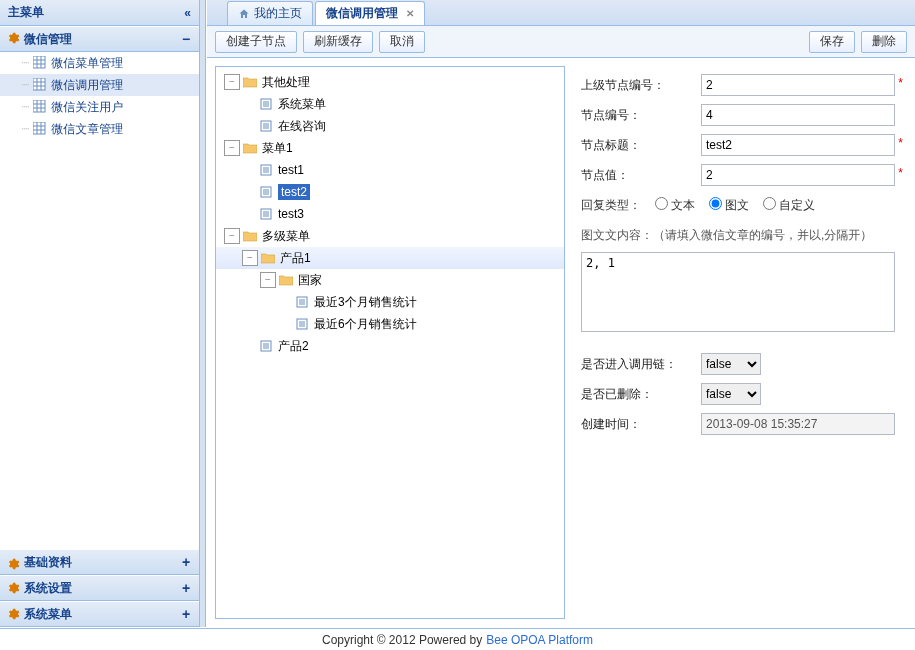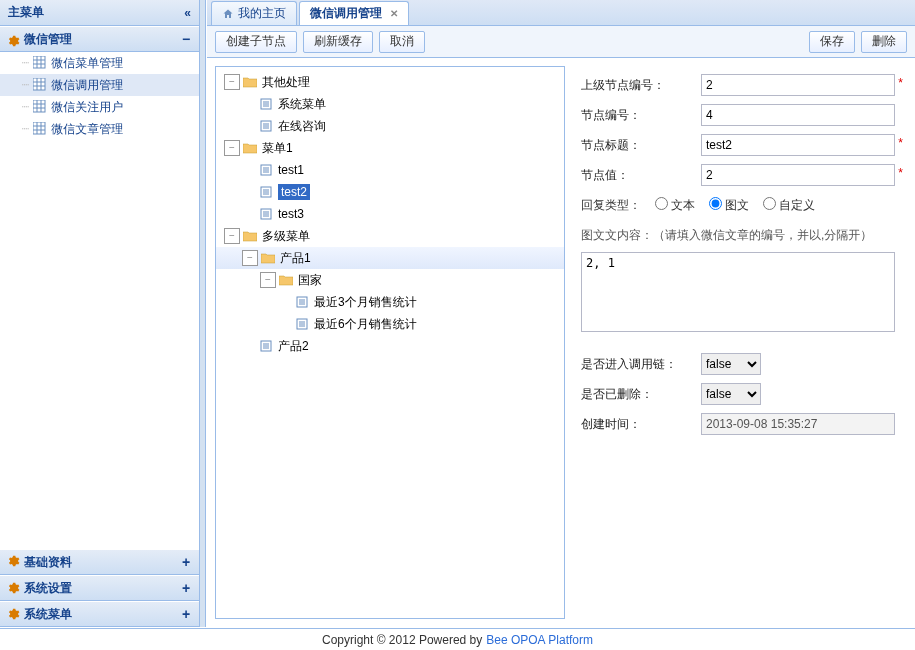--- a/index.html
+++ b/index.html
@@ -18,21 +18,21 @@
 .nav-item.selected { background: #dfe8f6; }
 .nav-item .grid-icon { width: 14px; height: 14px; margin-right: 4px; }
 .tree-dots { color: #bbb; margin-right: 4px; font-family: monospace; }
 .sidebar-bottom { position: absolute; bottom: 0; left: 0; right: 0; }
 
 
 .splitter { position: absolute; left: 200px; top: 0; width: 6px; height: 627px; background: #d3e1f1; border-right: 1px solid #99bbe8; }
 
 
 .main { position: absolute; left: 207px; top: 0; right: 0; height: 627px; display: flex; flex-direction: column; }
-.tabstrip { height: 26px; background: linear-gradient(#dfe8f6,#cddef3); border-bottom: 1px solid #99bbe8; display: flex; align-items: flex-end; padding-left: 4px; }
+.tabstrip { height: 26px; background: linear-gradient(#dfe8f6,#cddef3); border-bottom: 1px solid #99bbe8; display: flex; align-items: flex-end; padding-left: 20px; }
 .tab { height: 24px; border: 1px solid #99bbe8; border-bottom: none; background: linear-gradient(#f4f8fd,#dce9f9); border-radius: 3px 3px 0 0; margin-right: 2px; padding: 0 10px; display: flex; align-items: center; color: #15428b; cursor: pointer; position: relative; }
 .tab.active { background: #fff; font-weight: bold; }
 .tab .home-icon { margin-right: 4px; }
 .tab .close-x { margin-left: 8px; color: #888; font-size: 10px; cursor: pointer; }
 
 .toolbar { height: 32px; border-bottom: 1px solid #99bbe8; background: #f0f5fc; display: flex; align-items: center; padding: 0 8px; gap: 6px; }
 .toolbar .spacer { flex: 1; }
 .btn { height: 22px; border: 1px solid #99bbe8; background: linear-gradient(#fff,#e7efff); border-radius: 2px; padding: 0 10px; color: #333; cursor: pointer; font-size: 12px; }
 
 .content { flex: 1; display: flex; padding: 8px; gap: 8px; overflow: hidden; }
@@ -72,21 +72,21 @@
 </head>
 <body>
 
 <div class="sidebar">
   <div class="sidebar-header">
     <span>主菜单</span>
     <span class="collapse-icon">«</span>
   </div>
 
   <div class="acc-section-hdr">
-    <span style="display:flex;align-items:flex-end">
+    <span style="display:flex;align-items:flex-start">
       <span class="acc-icon cog">
         <svg width="14" height="14" viewBox="0 0 24 24">
             <path d="M12 8a4 4 0 100 8 4 4 0 000-8zm9 4a7 7 0 00-.1-1.2l2.1-1.6-2-3.4-2.5 1a7 7 0 00-2-1.2L16 3h-4l-.5 2.6a7 7 0 00-2 1.2l-2.5-1-2 3.4 2.1 1.6A7 7 0 007 12c0 .4 0 .8.1 1.2L5 14.8l2 3.4 2.5-1c.6.5 1.3.9 2 1.2L12 21h4l.5-2.6c.7-.3 1.4-.7 2-1.2l2.5 1 2-3.4-2.1-1.6c.1-.4.1-.8.1-1.2z"></path>
           </svg>
       </span>
       <span>微信管理</span>
     </span>
     <span class="minus">−</span>
   </div>
   <div class="acc-body">
@@ -131,21 +131,21 @@
           <line x1="0" y1="8" x2="12" y2="8" stroke="#6b8fbf"></line>
           <line x1="4" y1="0" x2="4" y2="12" stroke="#6b8fbf"></line>
           <line x1="8" y1="0" x2="8" y2="12" stroke="#6b8fbf"></line>
         </svg>
         <span>微信文章管理</span>
       </div>
   </div>
 
   <div class="sidebar-bottom">
     <div class="acc-section-hdr">
-      <span style="display:flex;align-items:flex-start">
+      <span style="display:flex;align-items:flex-end">
           <span class="acc-icon cog">
             <svg width="14" height="14" viewBox="0 0 24 24">
               <path d="M12 8a4 4 0 100 8 4 4 0 000-8zm9 4a7 7 0 00-.1-1.2l2.1-1.6-2-3.4-2.5 1a7 7 0 00-2-1.2L16 3h-4l-.5 2.6a7 7 0 00-2 1.2l-2.5-1-2 3.4 2.1 1.6A7 7 0 007 12c0 .4 0 .8.1 1.2L5 14.8l2 3.4 2.5-1c.6.5 1.3.9 2 1.2L12 21h4l.5-2.6c.7-.3 1.4-.7 2-1.2l2.5 1 2-3.4-2.1-1.6c.1-.4.1-.8.1-1.2z"></path>
             </svg>
           </span>
           <span>基础资料</span>
         </span>
       <span class="plus">+</span>
     </div>
     <div class="acc-section-hdr">

